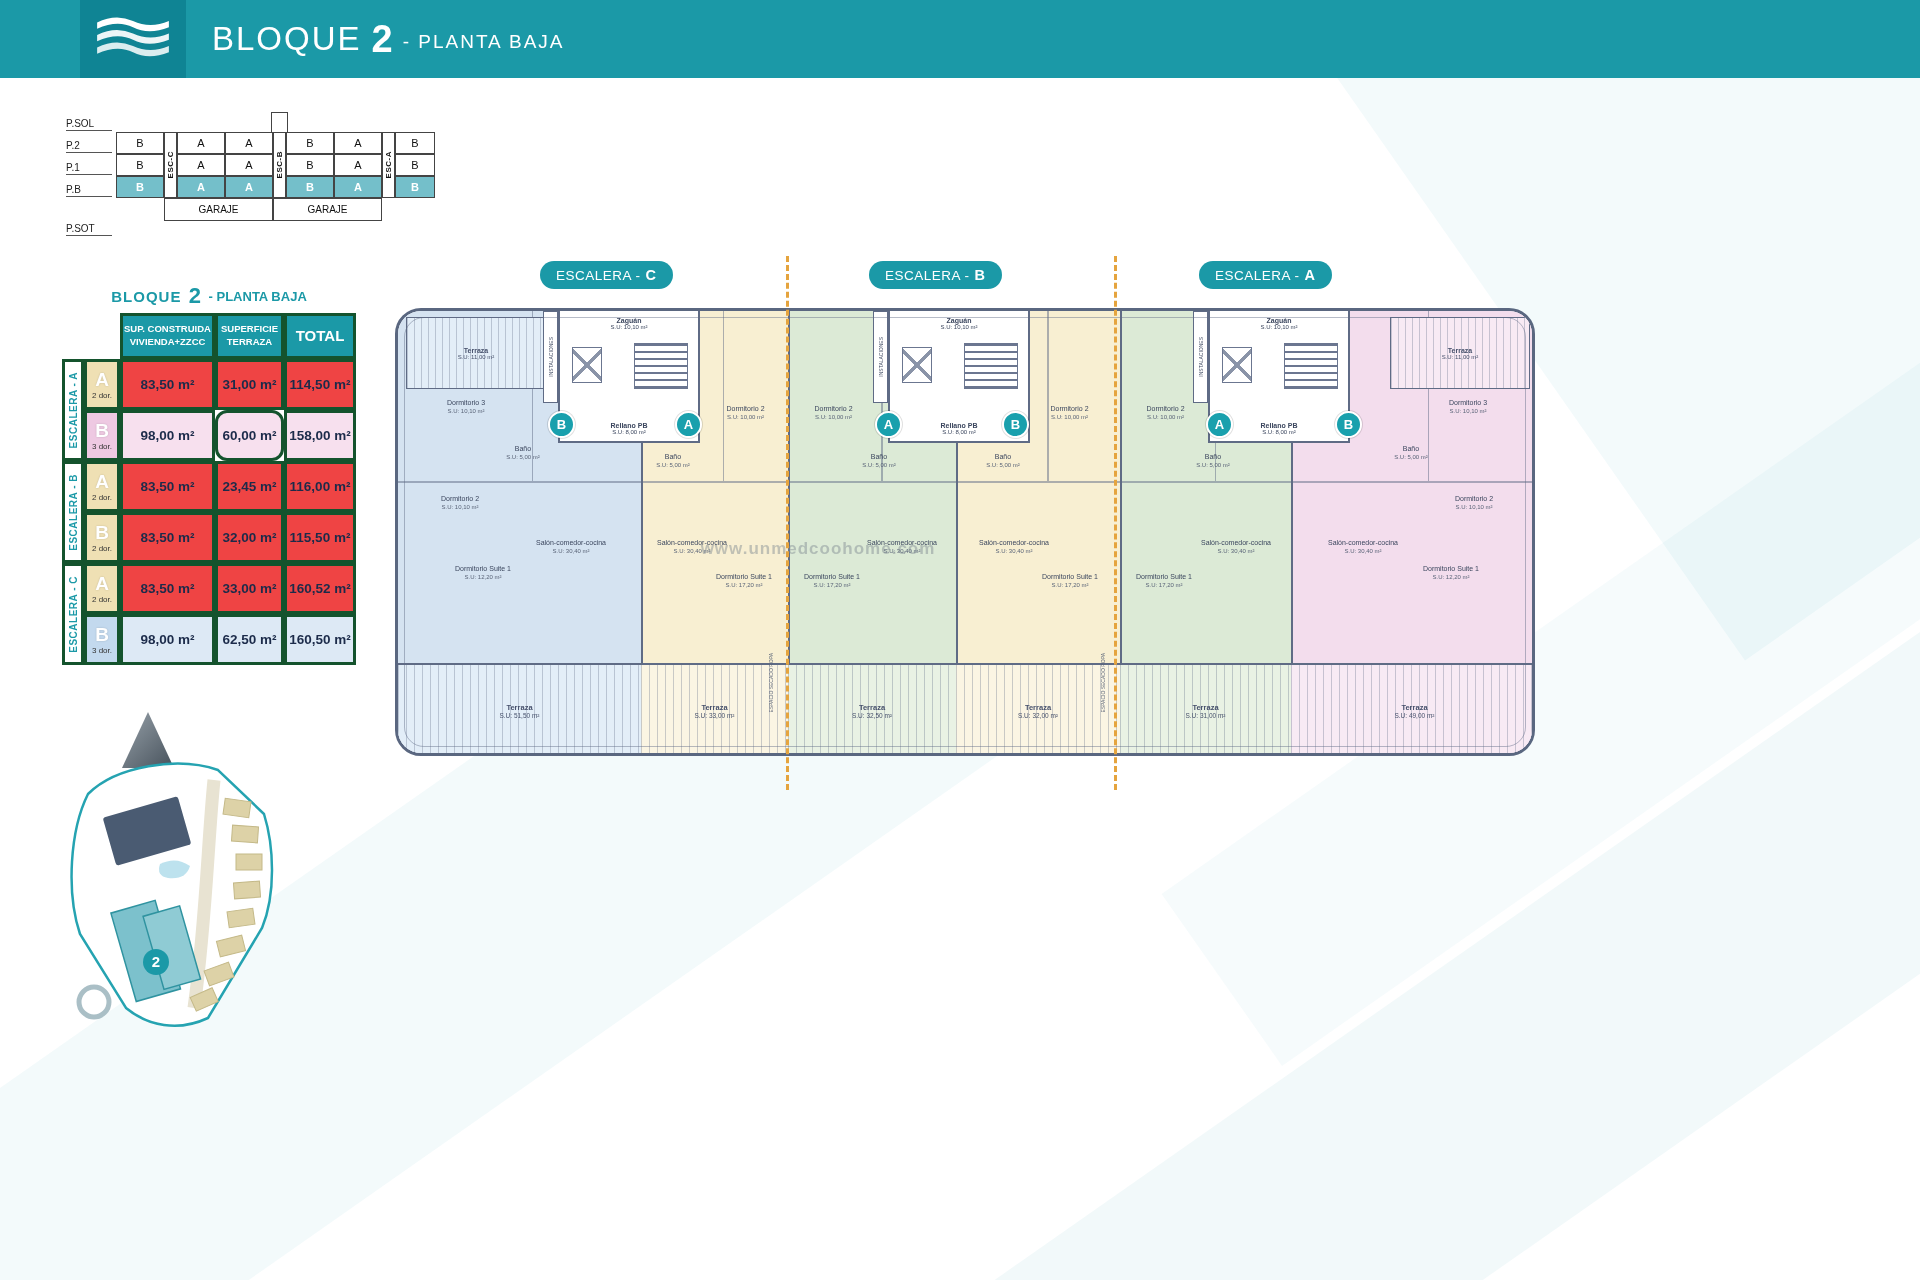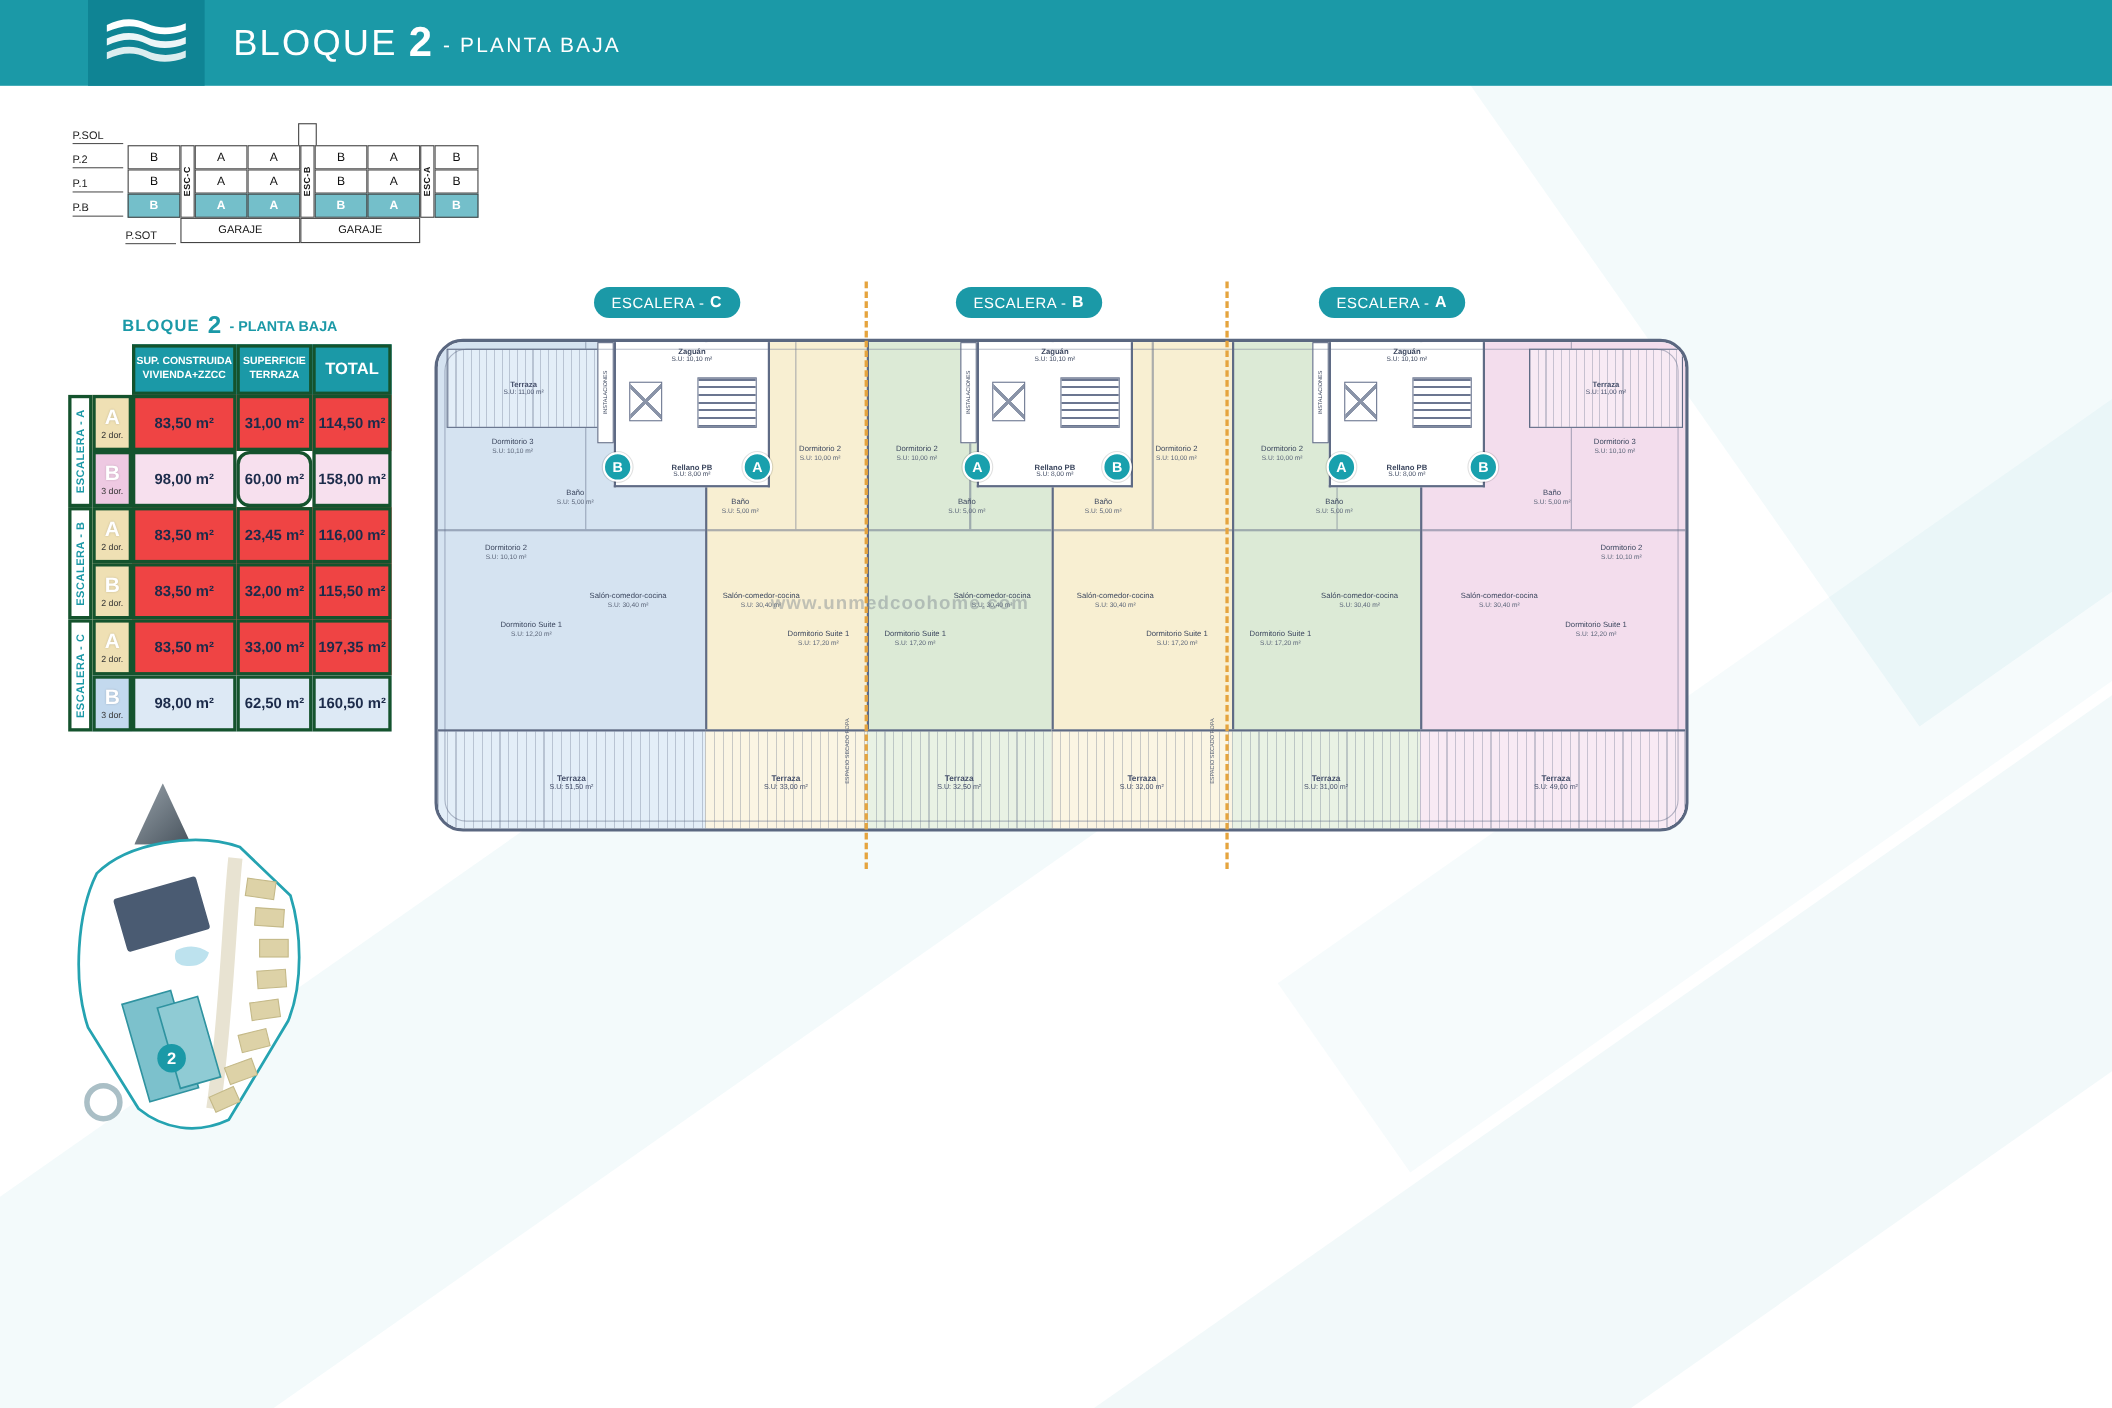--- a/index.html
+++ b/index.html
@@ -181,21 +181,21 @@
       <span class="ht-num">2</span>
       <span class="ht-sub">- PLANTA BAJA</span>
     </div>
   </header>
 
   <section class="stack">
     <div class="flabel" style="top:0;height:19px;">P.SOL</div>
     <div class="flabel" style="top:20px;height:21px;">P.2</div>
     <div class="flabel" style="top:42px;height:21px;">P.1</div>
     <div class="flabel" style="top:64px;height:21px;">P.B</div>
-    <div class="flabel" style="top:86px;height:24px;margin-left:48px;">P.SOT</div>
+    <div class="flabel" style="top:86px;height:38px;">P.SOT</div>
 
     <div class="shaft" style="left:205px;top:0;width:17px;height:21px;"></div>
 
     <div class="scell" style="left:50px;top:20px;width:48px;height:22px;">B</div>
     <div class="scell" style="left:111px;top:20px;width:48px;height:22px;">A</div>
     <div class="scell" style="left:159px;top:20px;width:48px;height:22px;">A</div>
     <div class="scell" style="left:220px;top:20px;width:48px;height:22px;">B</div>
     <div class="scell" style="left:268px;top:20px;width:48px;height:22px;">A</div>
     <div class="scell" style="left:329px;top:20px;width:40px;height:22px;">B</div>
 
@@ -285,21 +285,21 @@
 
       <div class="cell rot-cell" style="grid-column:1;grid-row:6 / span 2;">
           <span>ESCALERA - C</span>
         </div>
       <div class="cell letter-cell bgd-cream" style="grid-column:2;grid-row:6;">
         <span class="ltr">A</span>
           <span class="dor">2 dor.</span>
       </div>
       <div class="cell val bg-cream" style="grid-column:3;grid-row:6;">83,50 m²</div>
       <div class="cell val bg-cream" style="grid-column:4;grid-row:6;">33,00 m²</div>
-      <div class="cell val bg-cream" style="grid-column:5;grid-row:6;">197,35 m²</div>
+      <div class="cell val bg-cream" style="grid-column:5;grid-row:6;">160,52 m²</div>
       <div class="cell letter-cell bgd-blue" style="grid-column:2;grid-row:7;">
         <span class="ltr">B</span>
           <span class="dor">3 dor.</span>
       </div>
       <div class="cell val bg-blue" style="grid-column:3;grid-row:7;">98,00 m²</div>
       <div class="cell val bg-blue" style="grid-column:4;grid-row:7;">62,50 m²</div>
       <div class="cell val bg-blue" style="grid-column:5;grid-row:7;">160,50 m²</div>
     </div>
   </section>
 

